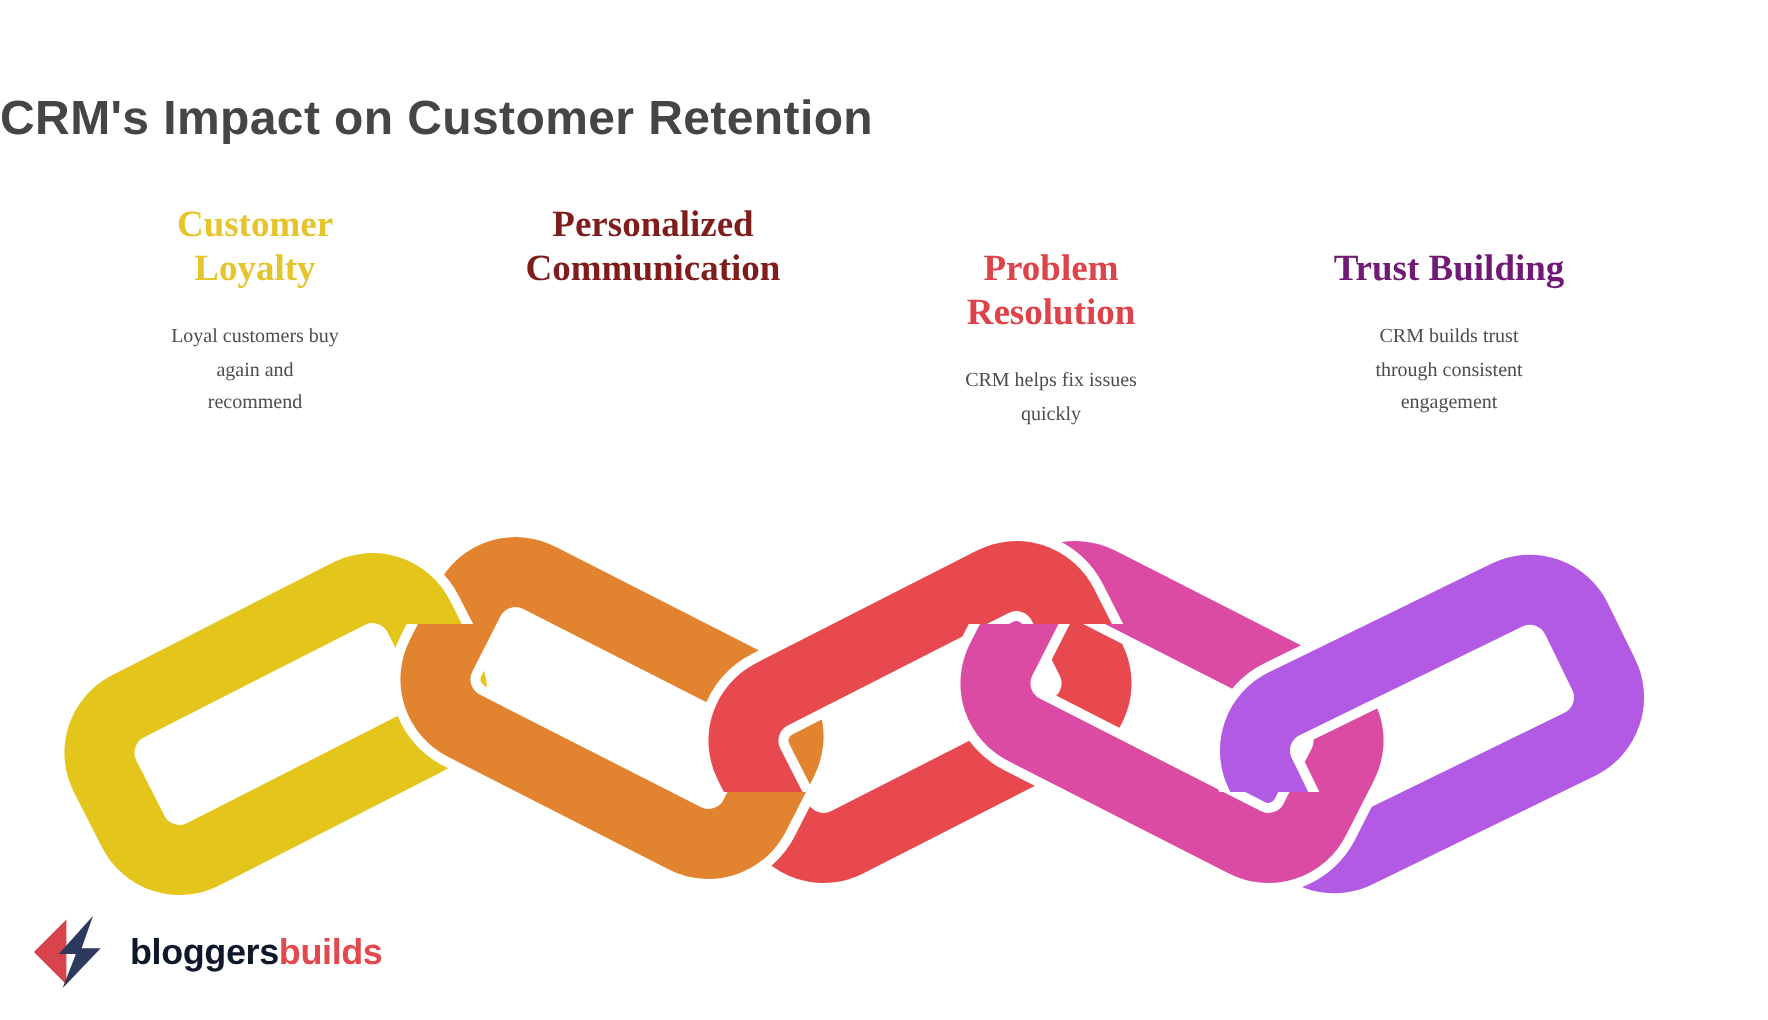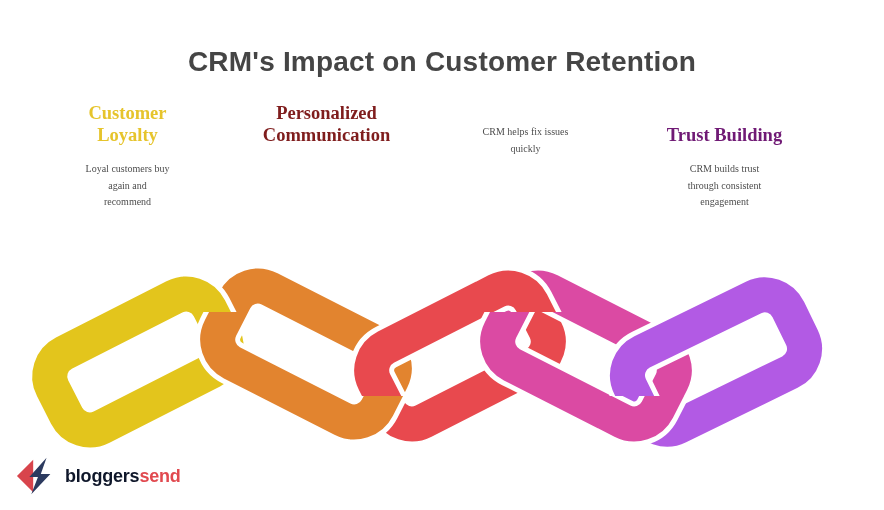--- a/index.html
+++ b/index.html
@@ -1,22 +1,22 @@
 <!DOCTYPE html>
 <html><head>
 <meta charset="utf-8">
 <style>
   html,body{margin:0;padding:0;background:#fff;}
   .stage{
     position:relative;width:884px;height:510px;background:#ffffff;overflow:hidden;
     font-family:"Liberation Sans",sans-serif;
   }
   .title{
-    position:absolute;top:46px;left:0;width:100%;text-align:center;
-    font-size:28px;font-weight:700;letter-spacing:.2px;
+    position:absolute;top:46px;left:0;width:100%;
+    font-size:24px;font-weight:700;letter-spacing:.2px;
   }
   .columns{position:absolute;top:102px;left:28px;width:796px;display:flex;font-family:Liberation Serif, serif;}
   .col{flex:1 1 0;text-align:center;}
   .col .head{
     font-size:18.5px;font-weight:700;line-height:22px;white-space:pre-line;
     padding:0 8px;margin:0 0 15px 0;
   }
   .col .body{
     font-size:10px;line-height:16.5px;white-space:pre-line;color:#4D4D4D;
   }
@@ -40,20 +40,22 @@
 Loyalty</div>
       <div class="body">Loyal customers buy
 again and
 recommend</div>
     </div>
     <div class="col col-2">
       <div class="head" style="color: #7f1d1d;">Personalized
 Communication</div>
     </div>
     <div class="col col-3">
+      <div class="head" style="color: rgb(221, 67, 72);">Problem
+Resolution</div>
       <div class="body">CRM helps fix issues
 quickly</div>
     </div>
     <div class="col col-4">
       <div class="head" style="color: #701a75;">Trust Building</div>
       <div class="body">CRM builds trust
 through consistent
 engagement</div>
     </div>
   </div>
@@ -107,16 +109,16 @@
     <g clip-path="url(#cJ4)">
         <use href="#link4"></use>
       </g>
   </svg>
 
   <div class="logo">
     <svg width="42" height="40" viewBox="0 0 44 40" xmlns="http://www.w3.org/2000/svg">
       <polygon points="1,20 18,3 18,37" fill="#D8444C"></polygon>
       <path d="M32 1 L14 21 L23 21 L16 39 L36 18 L26 18 Z" fill="#2C3A5F"></path>
     </svg>
-    <div class="logo-text"><span style="color: #0f172a;">bloggers</span><span style="color: rgb(225, 73, 79);">send</span></div>
+    <div class="logo-text"><span style="color: #0f172a;">bloggers</span><span style="color: rgb(225, 73, 79);">builds</span></div>
   </div>
 
 </div>
 
 </body></html>

